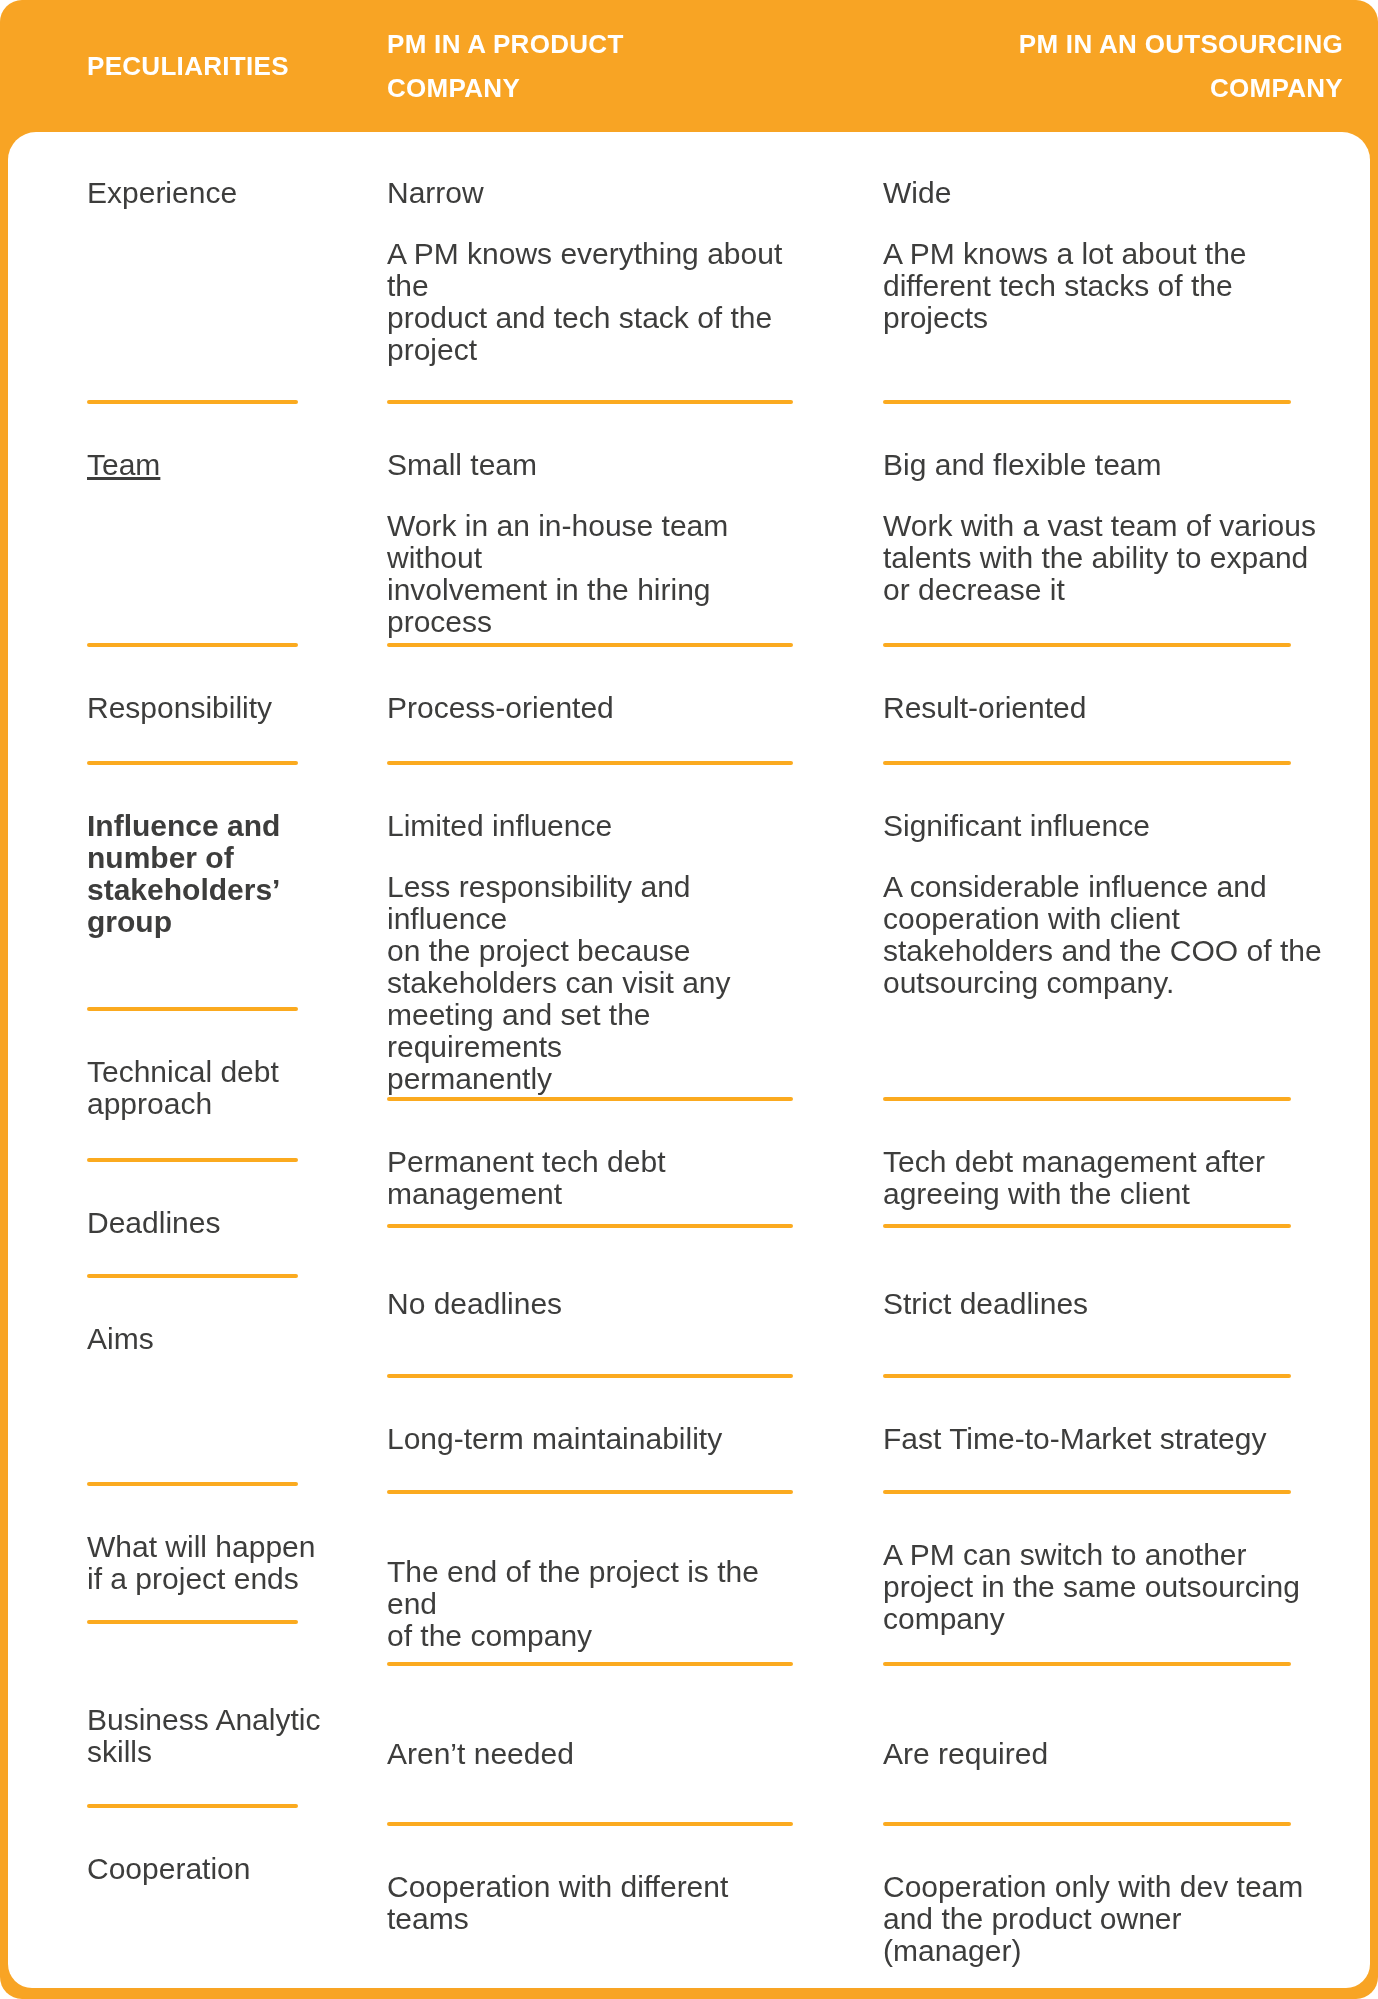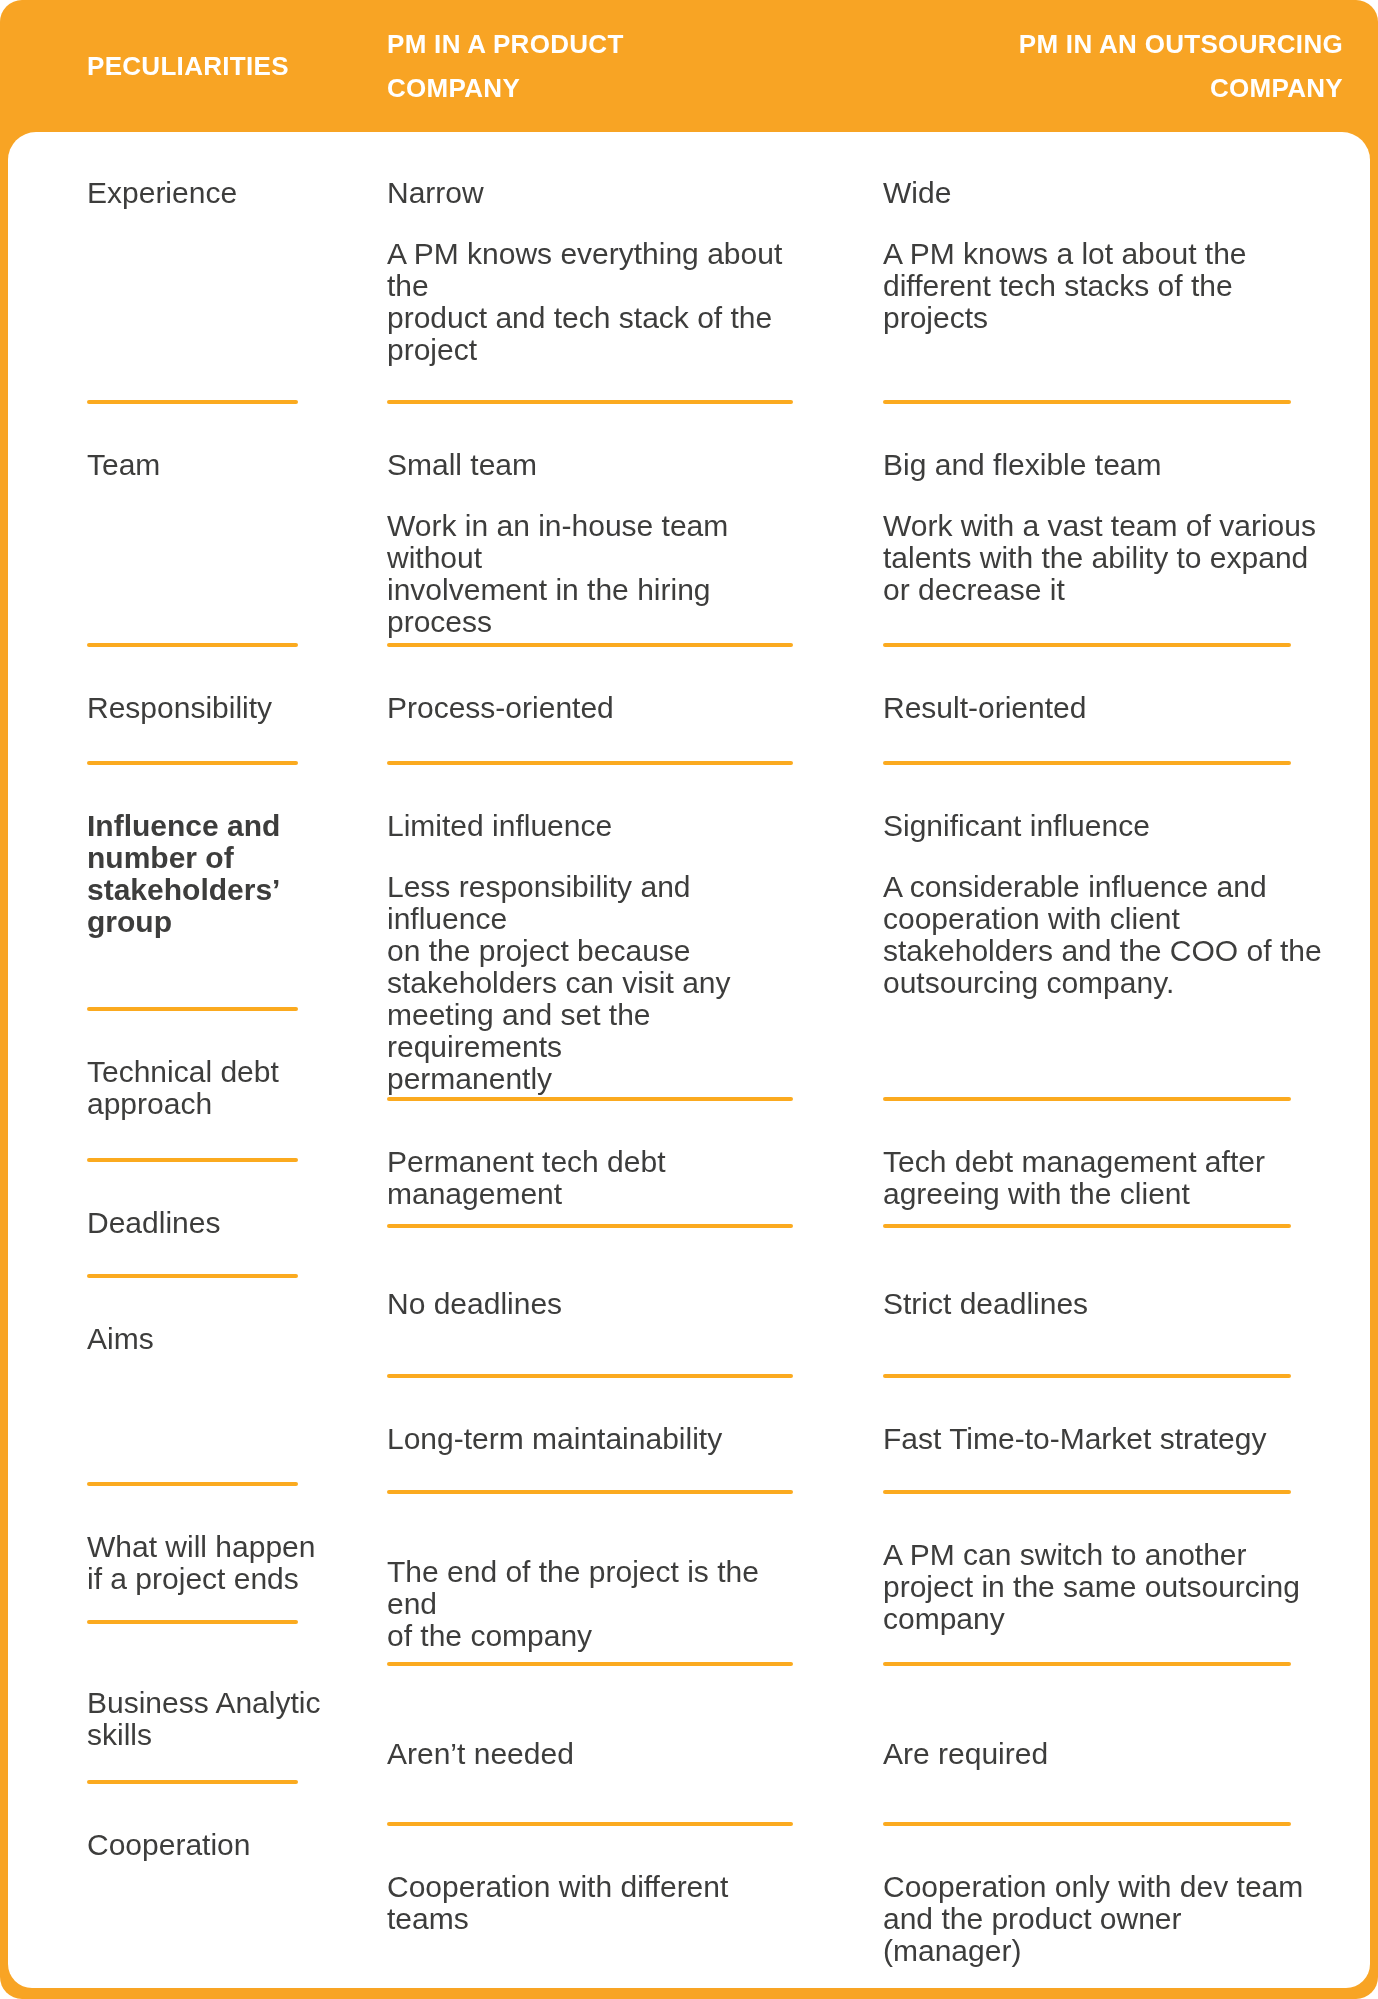--- a/index.html
+++ b/index.html
@@ -46,28 +46,28 @@
     border-radius:2px;background:var(--divider);
   }
   .col-1 .cell::after{width:211px;}
   .col-2 .cell::after{width:406px;}
   .col-3 .cell::after{width:408px;}
   .cell:last-child::after{display:none;}
   .t,.d{white-space:pre-line;}
   .d{margin-top:29px;}
   
   .col-1 .cell:nth-child(1){height:272px;}
-  .col-1 .cell:nth-child(2){height:243px;}
+  .col-1 .cell:nth-child(2){height:243px;text-decoration:underline;}
   .col-1 .cell:nth-child(3){height:118px;}
   .col-1 .cell:nth-child(4){height:246px;font-weight:bold;}
   .col-1 .cell:nth-child(5){height:151px;}
   .col-1 .cell:nth-child(6){height:116px;}
   .col-1 .cell:nth-child(7){height:208px;}
   .col-1 .cell:nth-child(8){height:138px;}
-  .col-1 .cell:nth-child(9){height:160px;padding-top:63px;}
+  .col-1 .cell:nth-child(9){height:184px;padding-top:80px;}
   .col-1 .cell:nth-child(10){height:138px;}
   .col-2 .cell:nth-child(1),.col-3 .cell:nth-child(1){height:272px;}
   .col-2 .cell:nth-child(2),.col-3 .cell:nth-child(2){height:243px;}
   .col-2 .cell:nth-child(3),.col-3 .cell:nth-child(3){height:118px;}
   .col-2 .cell:nth-child(4),.col-3 .cell:nth-child(4){height:336px;}
   .col-2 .cell:nth-child(5),.col-3 .cell:nth-child(5){height:127px;}
   .col-2 .cell:nth-child(6),.col-3 .cell:nth-child(6){height:150px;padding-top:60px;}
   .col-2 .cell:nth-child(7),.col-3 .cell:nth-child(7){height:116px;}
   .col-2 .cell:nth-child(8),.col-3 .cell:nth-child(8){height:172px;}
   .col-2 .cell:nth-child(8){padding-top:62px;}

